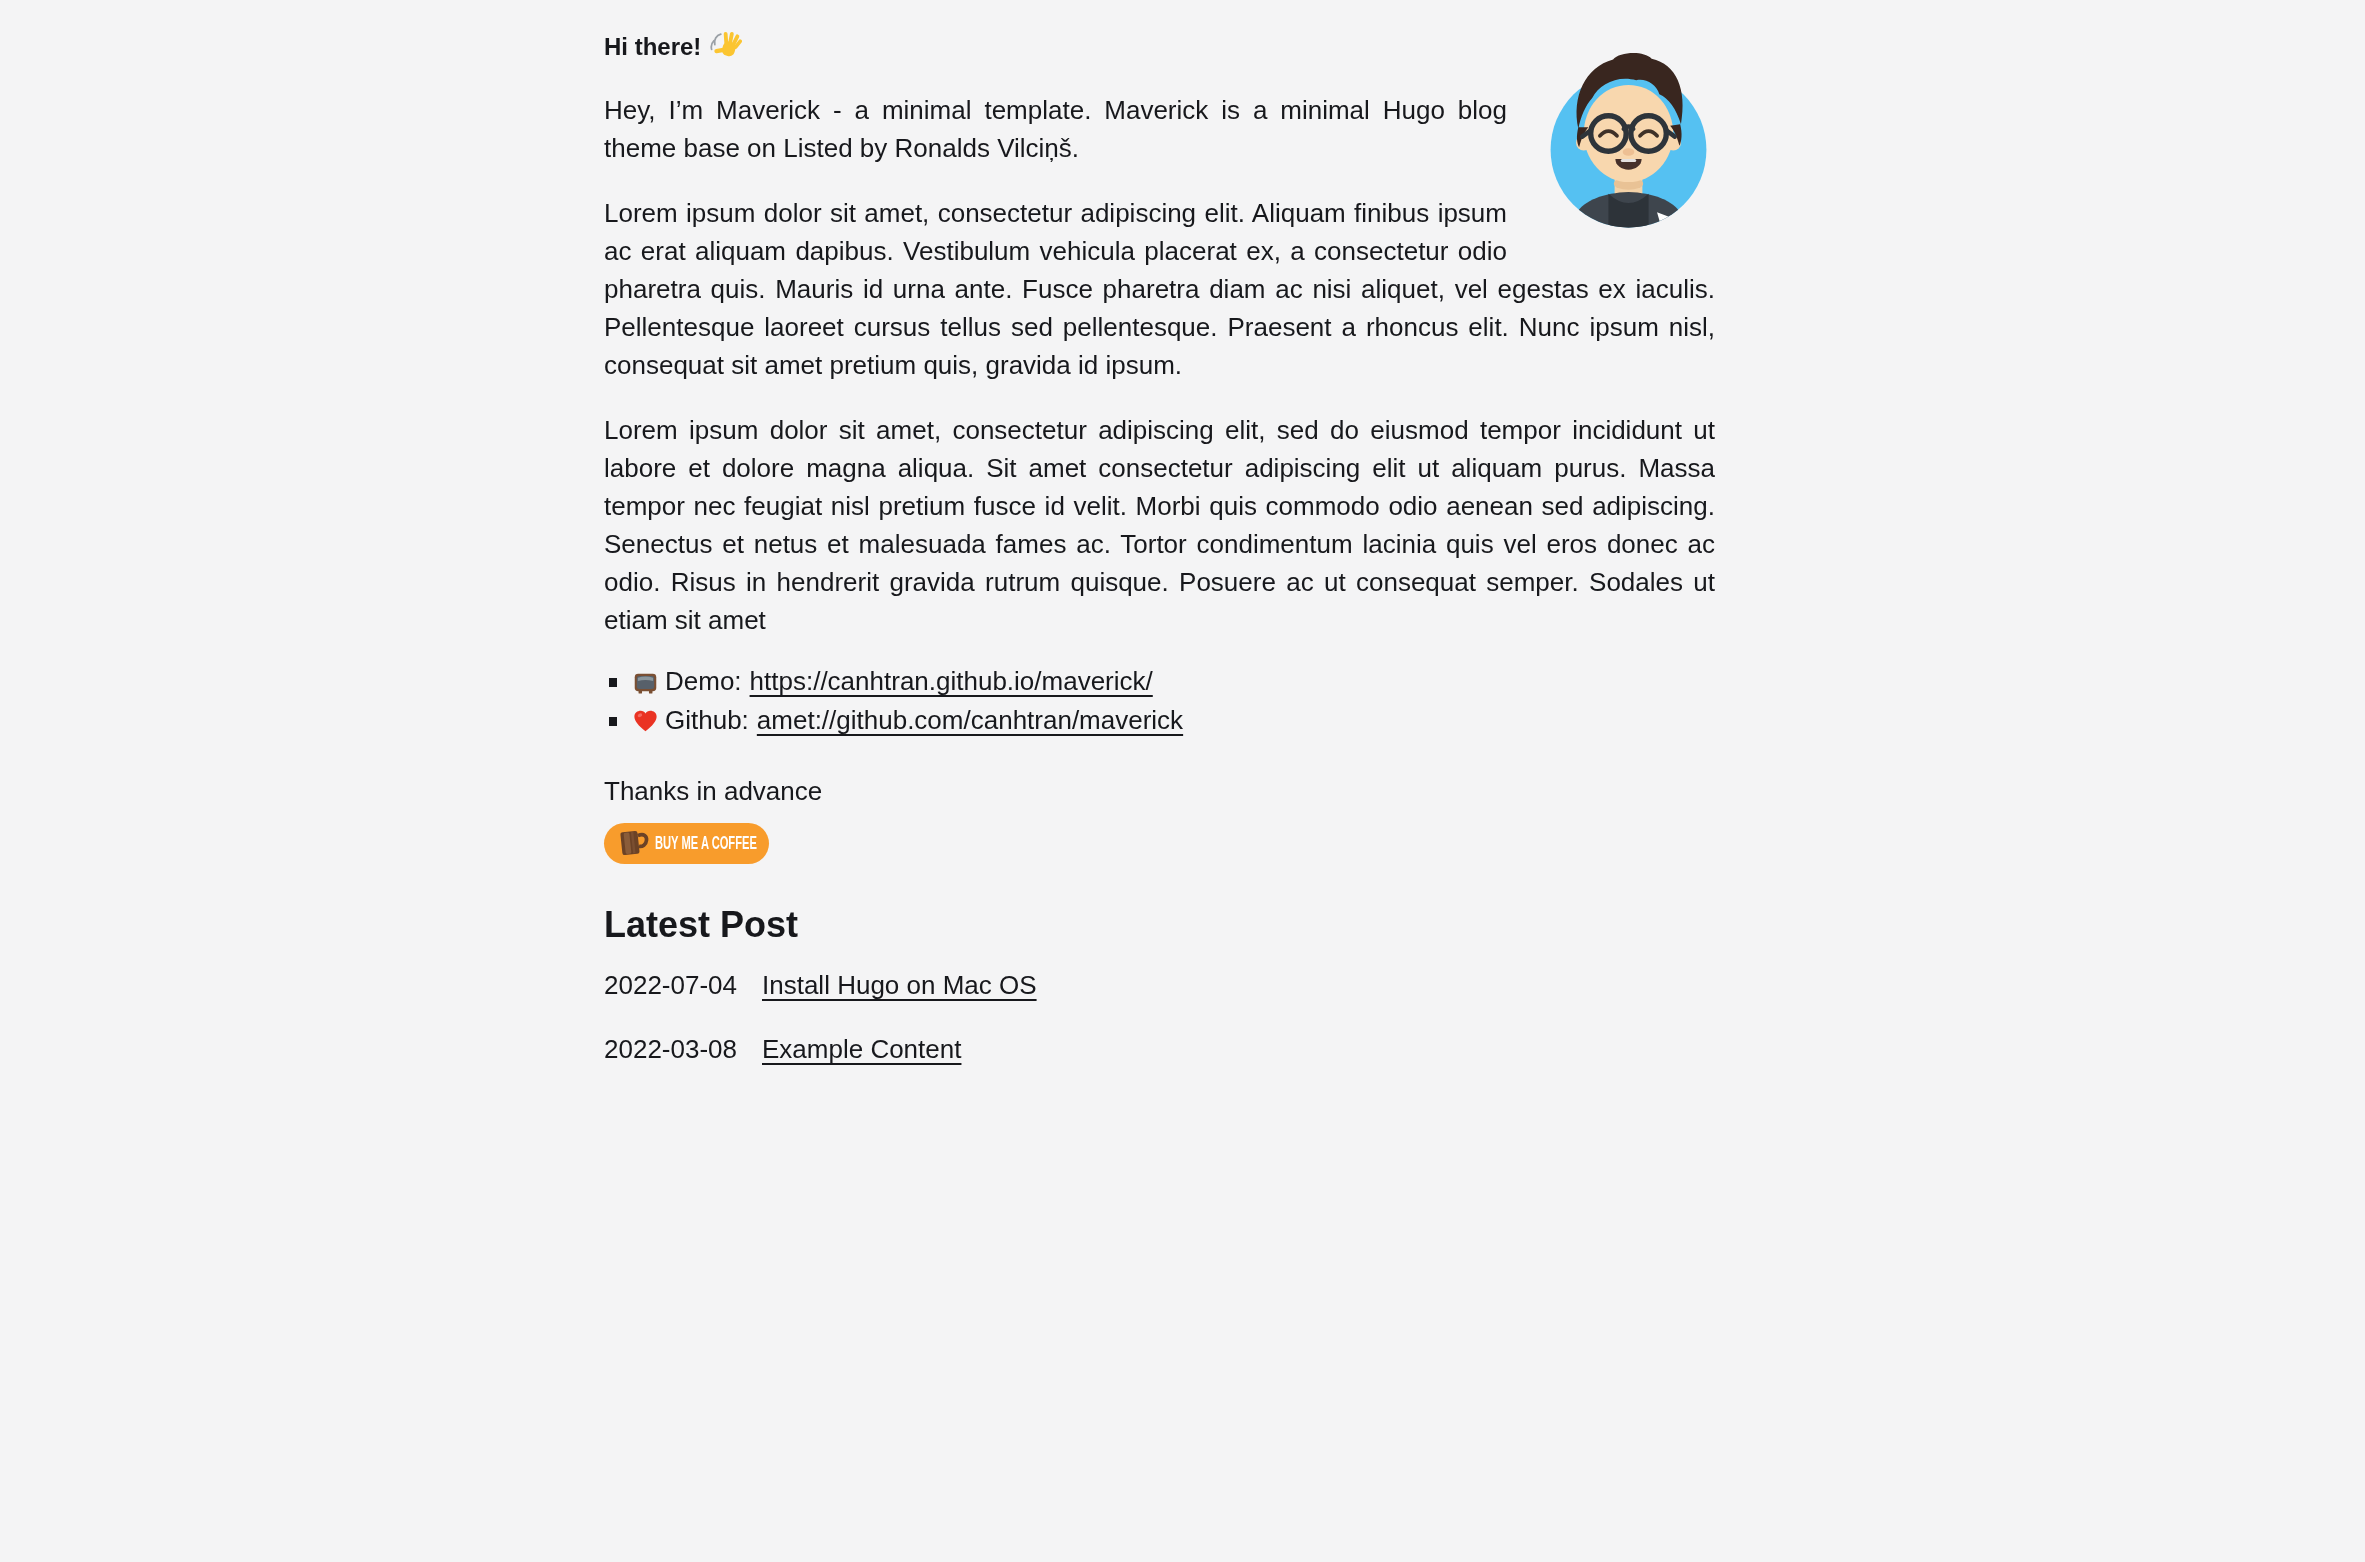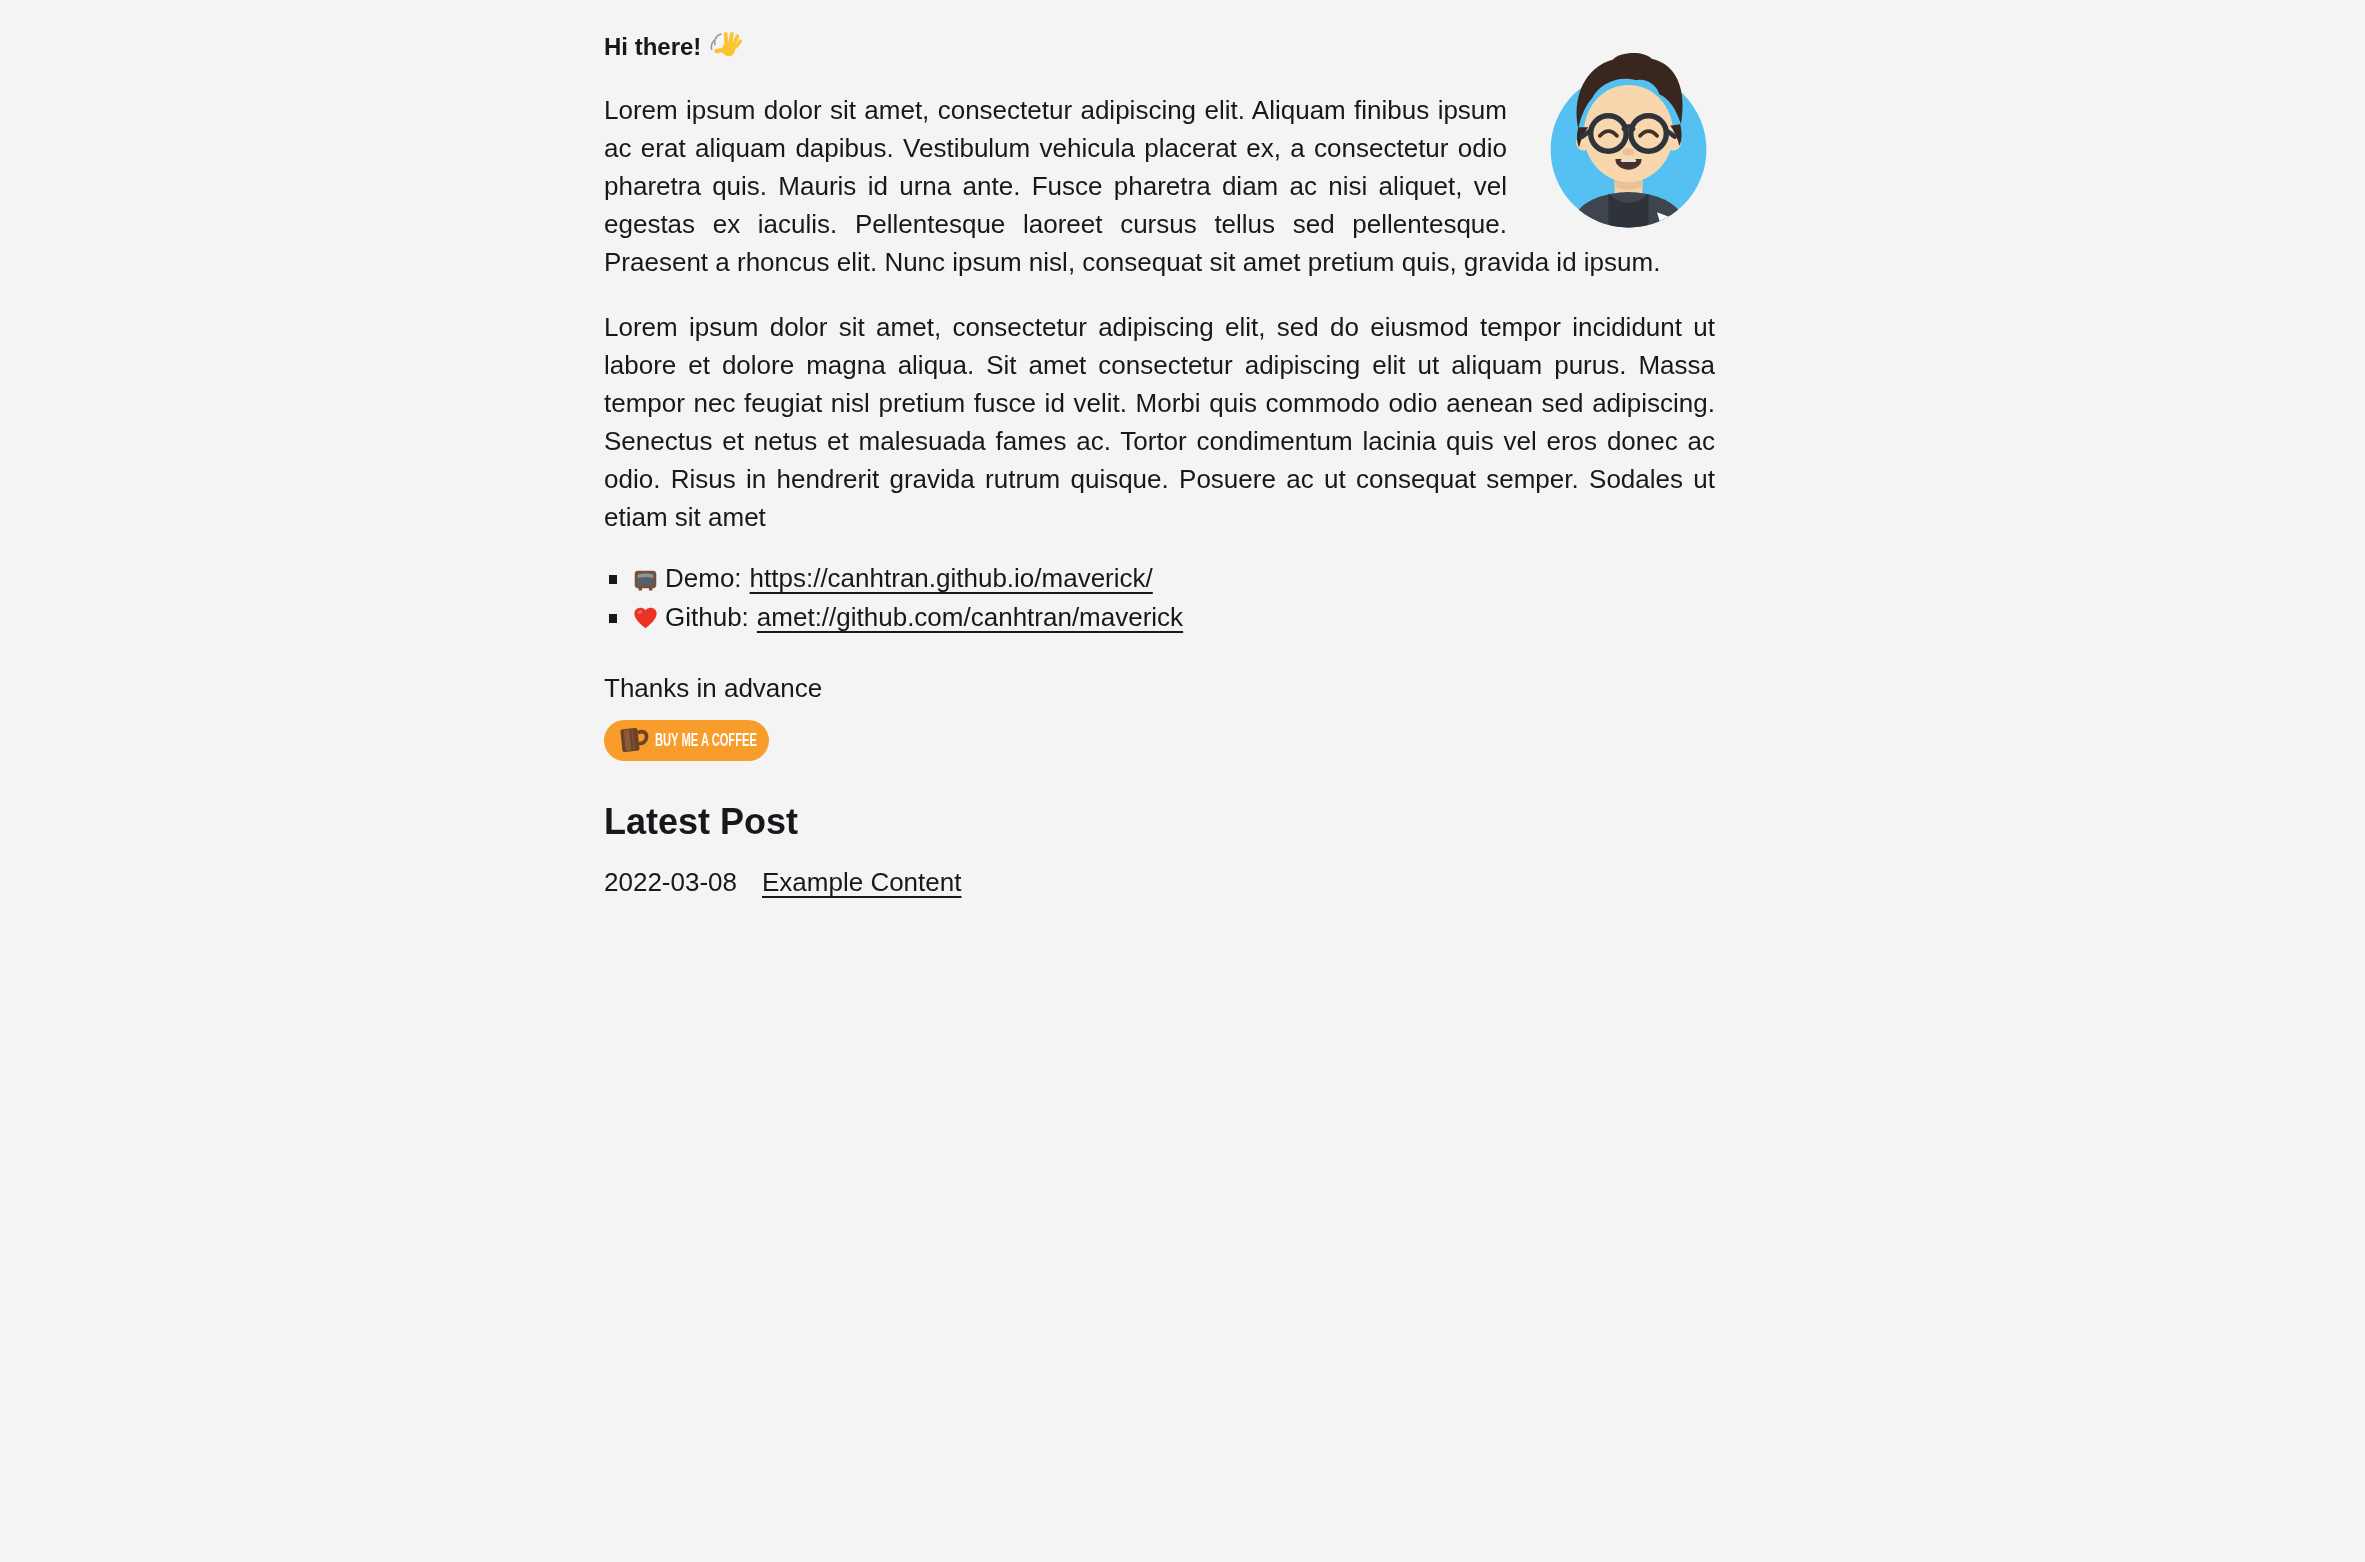--- a/index.html
+++ b/index.html
@@ -131,20 +131,21 @@
         <circle cx="84" cy="116" r="23" stroke="#2e343a" stroke-width="7" fill="none"></circle>
         <circle cx="136" cy="116" r="23" stroke="#2e343a" stroke-width="7" fill="none"></circle>
         <path d="M104,110 C107,106 113,106 116,110" stroke="#2e343a" stroke-width="6" fill="none" stroke-linecap="round"></path>
         <path d="M61,112 L50,120" stroke="#2e343a" stroke-width="6" stroke-linecap="round"></path>
         <path d="M159,112 L170,120" stroke="#2e343a" stroke-width="6" stroke-linecap="round"></path>
         <path d="M73,119 Q84,107 95,119" stroke="#3f3128" stroke-width="5" fill="none" stroke-linecap="round"></path>
         <path d="M125,119 Q136,107 147,119" stroke="#3f3128" stroke-width="5" fill="none" stroke-linecap="round"></path>
       </svg>
     </div>
 
+    <p>Hey, I’m Maverick - a minimal template. Maverick is a minimal Hugo blog theme base on Listed by Ronalds Vilciņš.</p>
     <p>Lorem ipsum dolor sit amet, consectetur adipiscing elit. Aliquam finibus ipsum ac erat aliquam dapibus. Vestibulum vehicula placerat ex, a consectetur odio pharetra quis. Mauris id urna ante. Fusce pharetra diam ac nisi aliquet, vel egestas ex iaculis. Pellentesque laoreet cursus tellus sed pellentesque. Praesent a rhoncus elit. Nunc ipsum nisl, consequat sit amet pretium quis, gravida id ipsum.</p>
     <p>Lorem ipsum dolor sit amet, consectetur adipiscing elit, sed do eiusmod tempor incididunt ut labore et dolore magna aliqua. Sit amet consectetur adipiscing elit ut aliquam purus. Massa tempor nec feugiat nisl pretium fusce id velit. Morbi quis commodo odio aenean sed adipiscing. Senectus et netus et malesuada fames ac. Tortor condimentum lacinia quis vel eros donec ac odio. Risus in hendrerit gravida rutrum quisque. Posuere ac ut consequat semper. Sodales ut etiam sit amet</p>
 
     <ul class="links">
       <li>
         <svg class="emoji" viewBox="0 0 36 36">
           <rect x="8" y="29" width="5" height="5" rx="1" fill="#7a4f33"></rect>
           <rect x="23" y="29" width="5" height="5" rx="1" fill="#7a4f33"></rect>
           <rect x="2.5" y="5.5" width="31" height="25" rx="5" fill="#7a4f33"></rect>
           <rect x="5.5" y="8.5" width="25" height="19" rx="3.5" fill="#57606a"></rect>
@@ -172,19 +173,22 @@
           </g>
         </svg>
         <span class="bmc-label">BUY ME A COFFEE</span>
       </a>
     </div>
 
     <h2 class="latest">Latest Post</h2>
 
     <div class="posts">
       <div class="post-row">
+        <span class="post-date">2022-07-04</span><a href="#">Install Hugo on Mac OS</a>
+      </div>
+      <div class="post-row">
         <span class="post-date">2022-03-08</span><a href="#">Example Content</a>
       </div>
     </div>
 
   </main>
 </div>
 
 
 </body></html>

